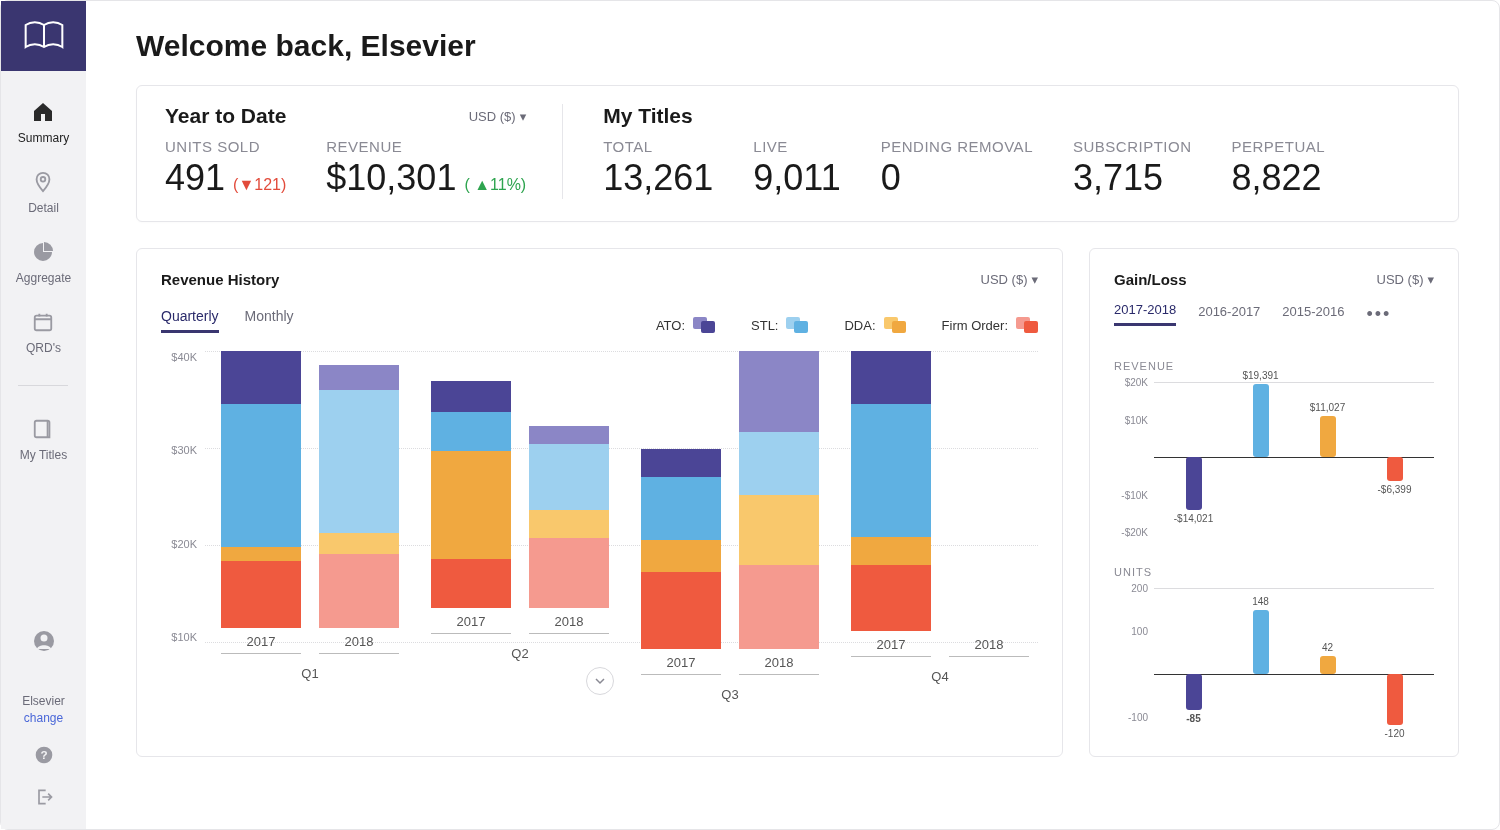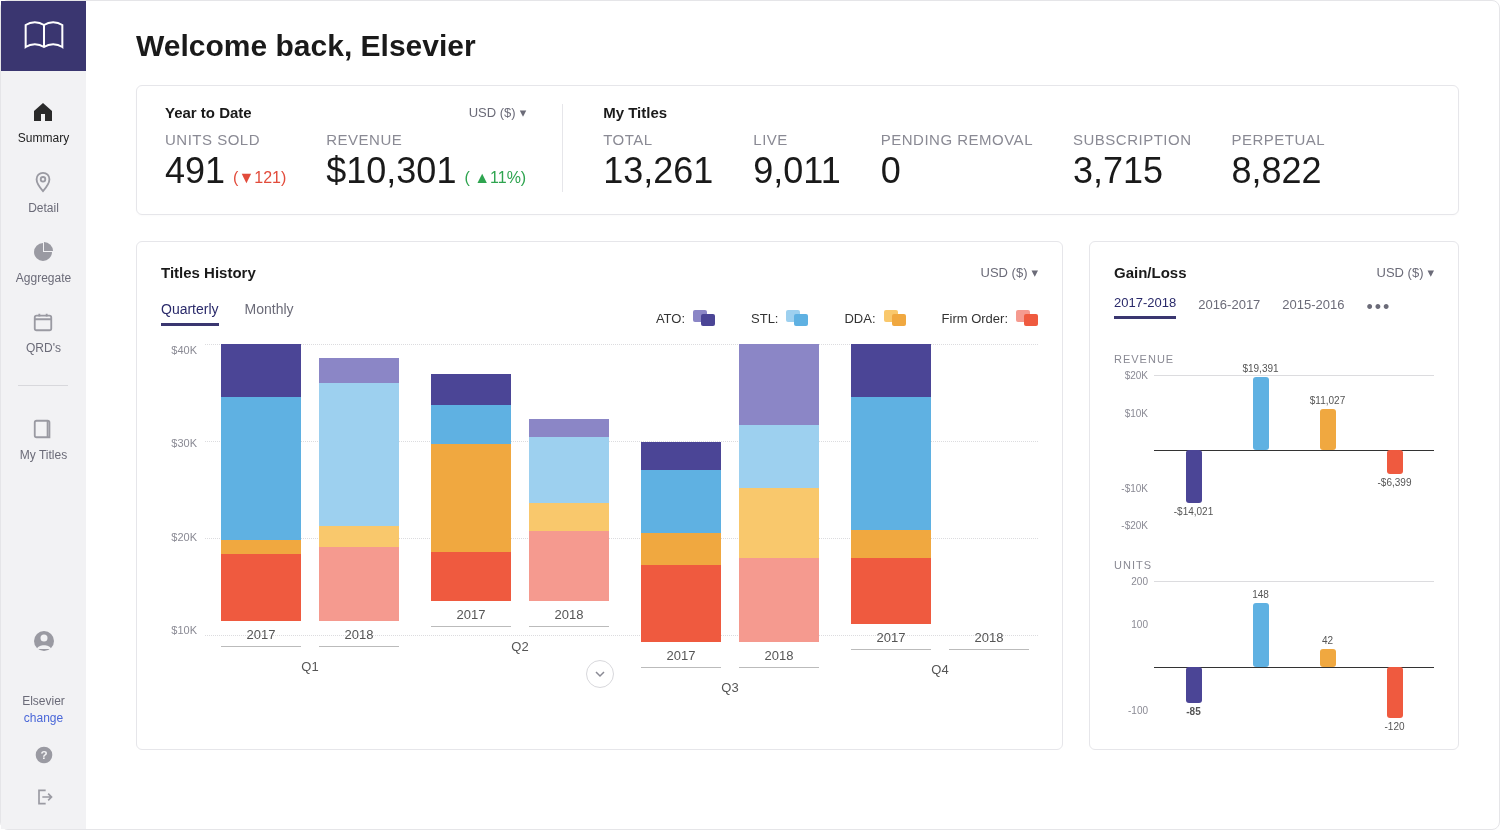--- a/index.html
+++ b/index.html
@@ -20,21 +20,21 @@
 .user-block .change { font-size: 12px; color: #4a67d8; cursor:pointer; }
 .icobtn { width:24px; height:24px; display:flex; align-items:center; justify-content:center; color:#6b6b78; cursor:pointer; }
 
 .main { flex: 1; padding: 28px 40px 0 50px; overflow: hidden; }
 h1.page-title { font-size: 30px; font-weight: 600; margin-bottom: 22px; }
 
 .kpi-row { display:flex; border:1px solid #e6e6ea; border-radius:6px; padding: 18px 28px 22px; gap: 40px; box-shadow: 0 1px 2px rgba(0,0,0,0.02); }
 .kpi-group { display:flex; flex-direction:column; gap: 10px; }
 .kpi-group.ytd { border-right: 1px solid #e6e6ea; padding-right: 36px; }
 .kpi-head { display:flex; justify-content:space-between; align-items:center; gap: 40px; }
-.kpi-head .title { font-weight: 600; font-size: 15px; }
+.kpi-head .title { font-weight: 600; font-size: 21px; }
 .currency-dd { font-size: 13px; color:#6b6b78; display:flex; align-items:center; gap:4px; cursor:pointer; }
 .kpi-body { display:flex; gap: 40px; }
 .kpi { display:flex; flex-direction:column; gap:2px; }
 .kpi .label { font-size: 15px; letter-spacing: 0.5px; color: #8a8a94; text-transform: uppercase; }
 .kpi .val { font-size: 36px; font-weight: 300; display:flex; align-items:baseline; gap:8px; white-space:nowrap; }
 .delta { font-size: 16px; }
 .delta.neg { color: #e24b3b; }
 .delta.pos { color: #2ea44f; }
 
 .content-row { display:flex; gap: 26px; margin-top: 26px; }
@@ -224,21 +224,21 @@
               <span class="val">8,822</span>
             </div>
         </div>
       </div>
     </div>
 
     <div class="content-row">
 
       <div class="card revenue">
         <div class="card-head">
-          <span class="title">Titles History</span>
+          <span class="title">Revenue History</span>
           <span class="currency-dd">
               <span>USD ($)</span>
               <span>▾</span>
             </span>
         </div>
         <div class="tabs-row">
           <div class="tabs">
             <span class="tab active">Quarterly</span>
             <span class="tab">Monthly</span>
           </div>

